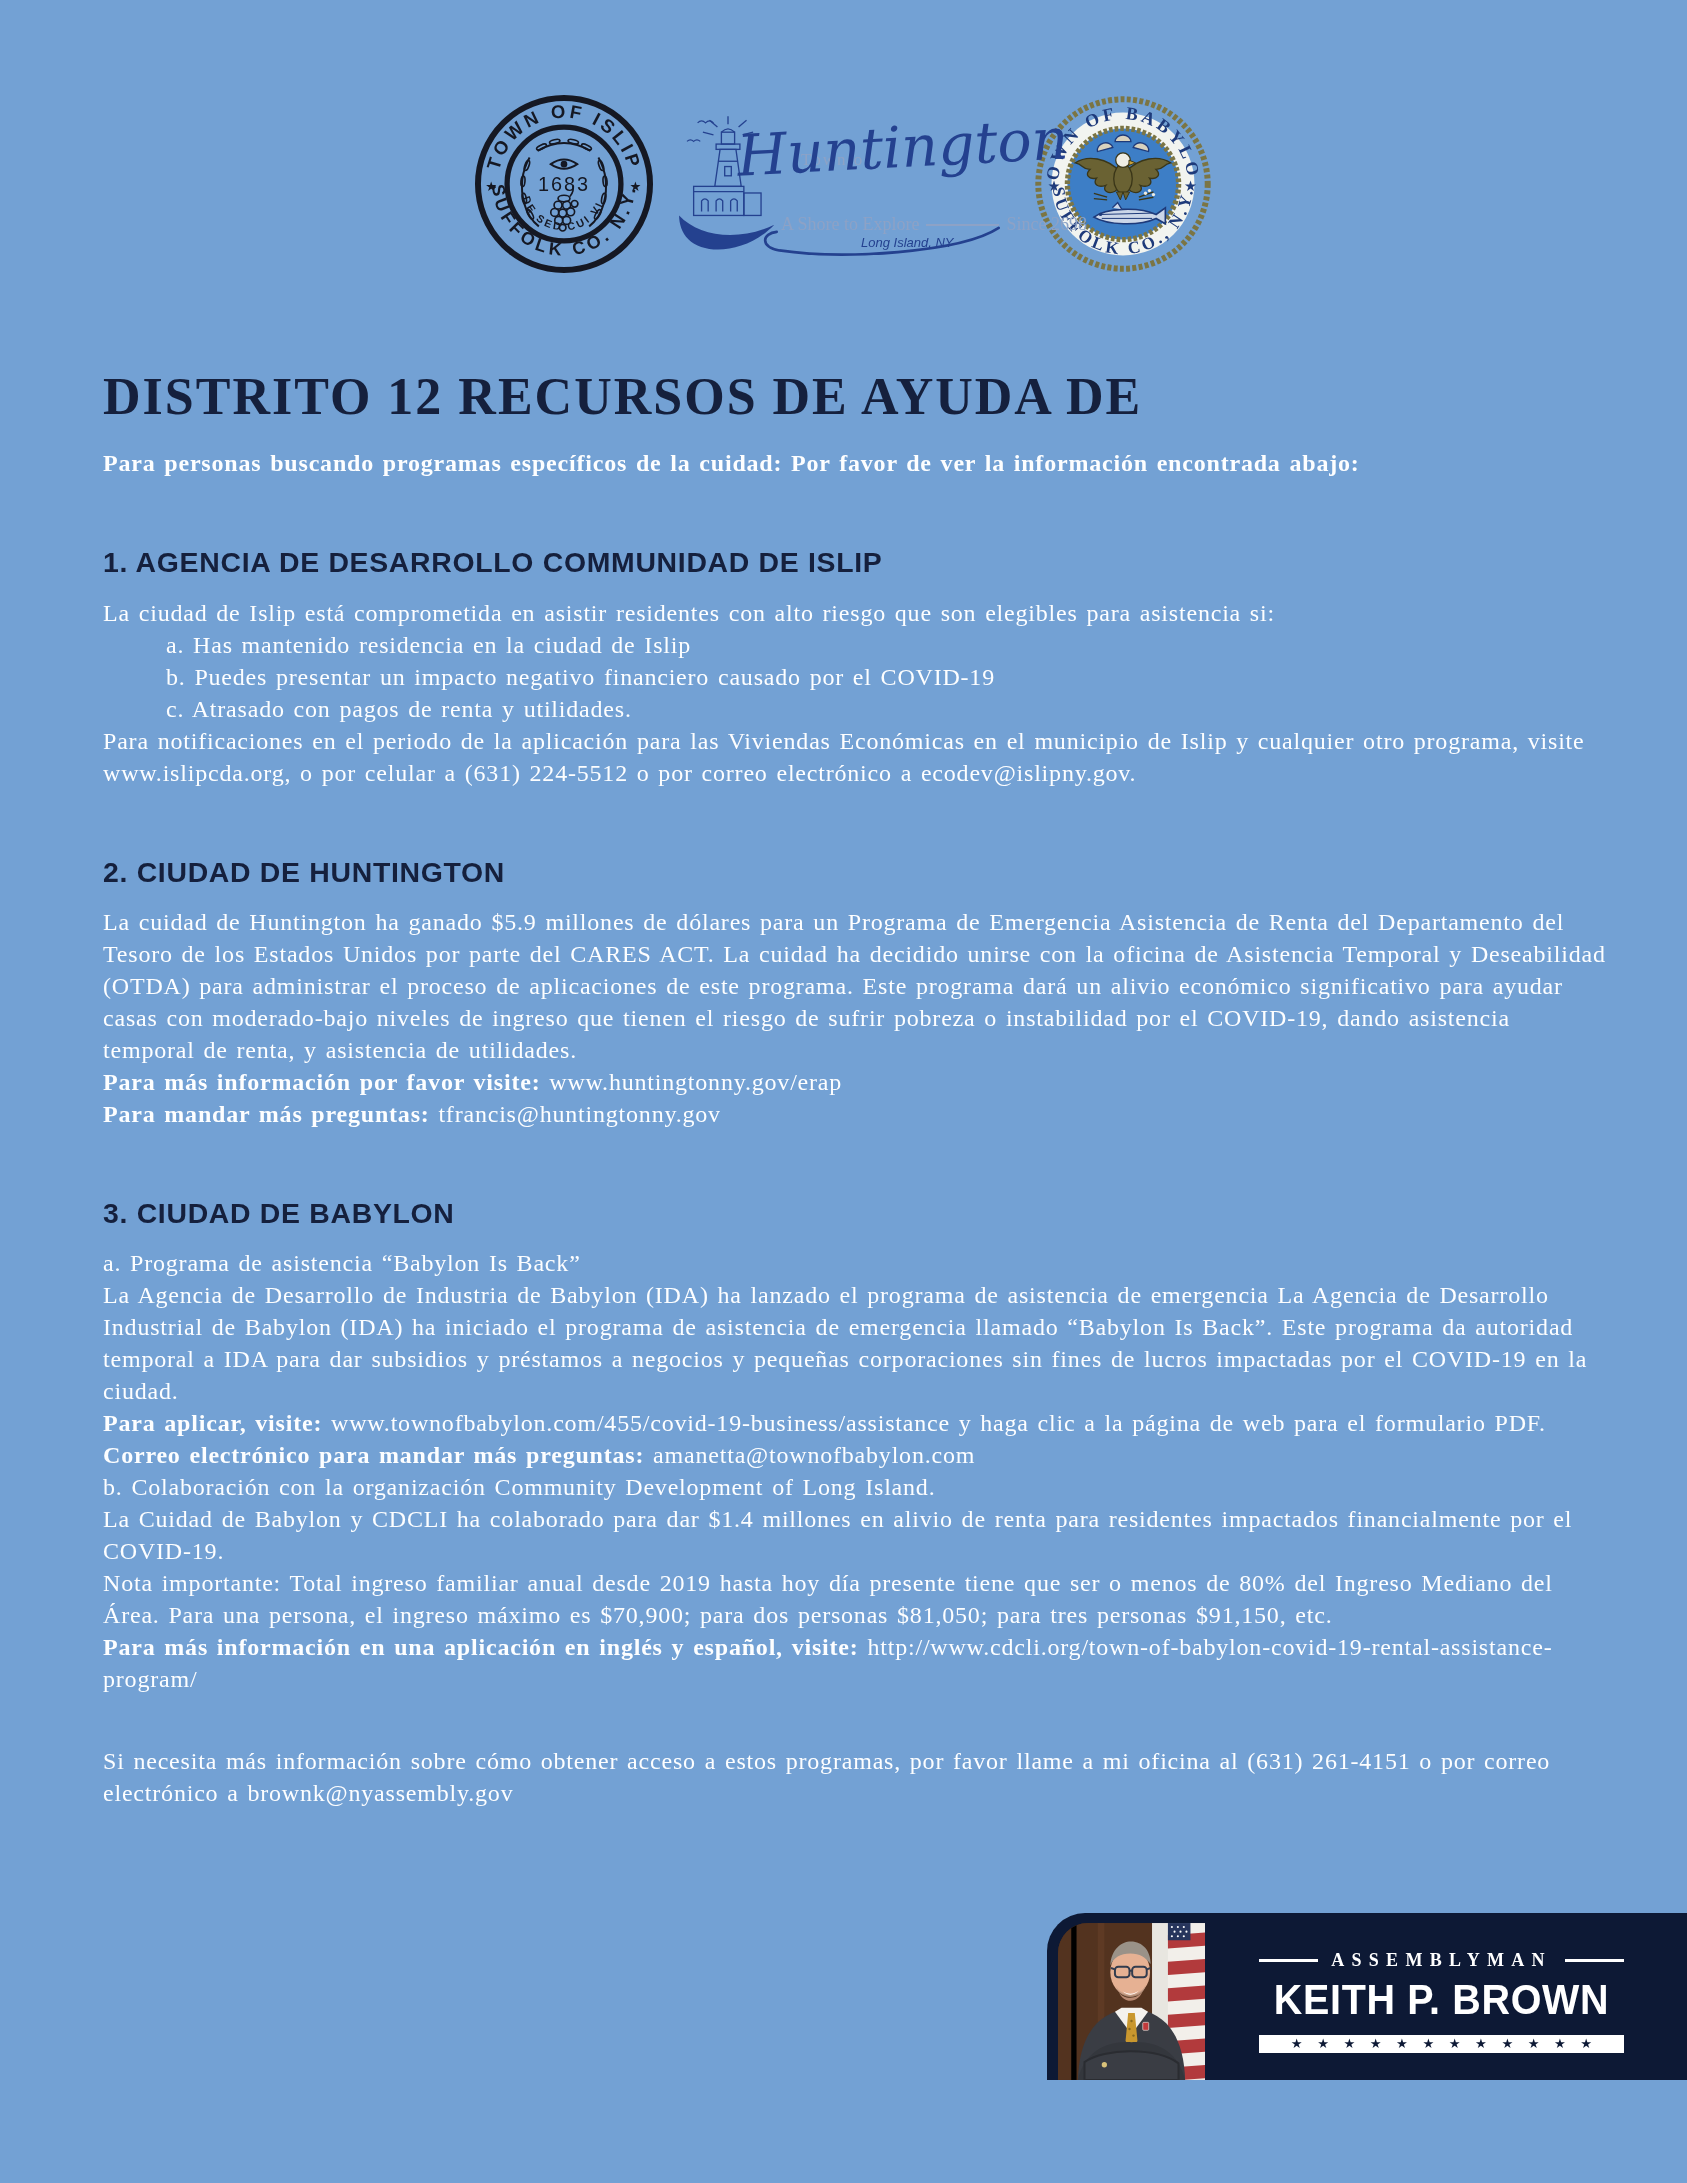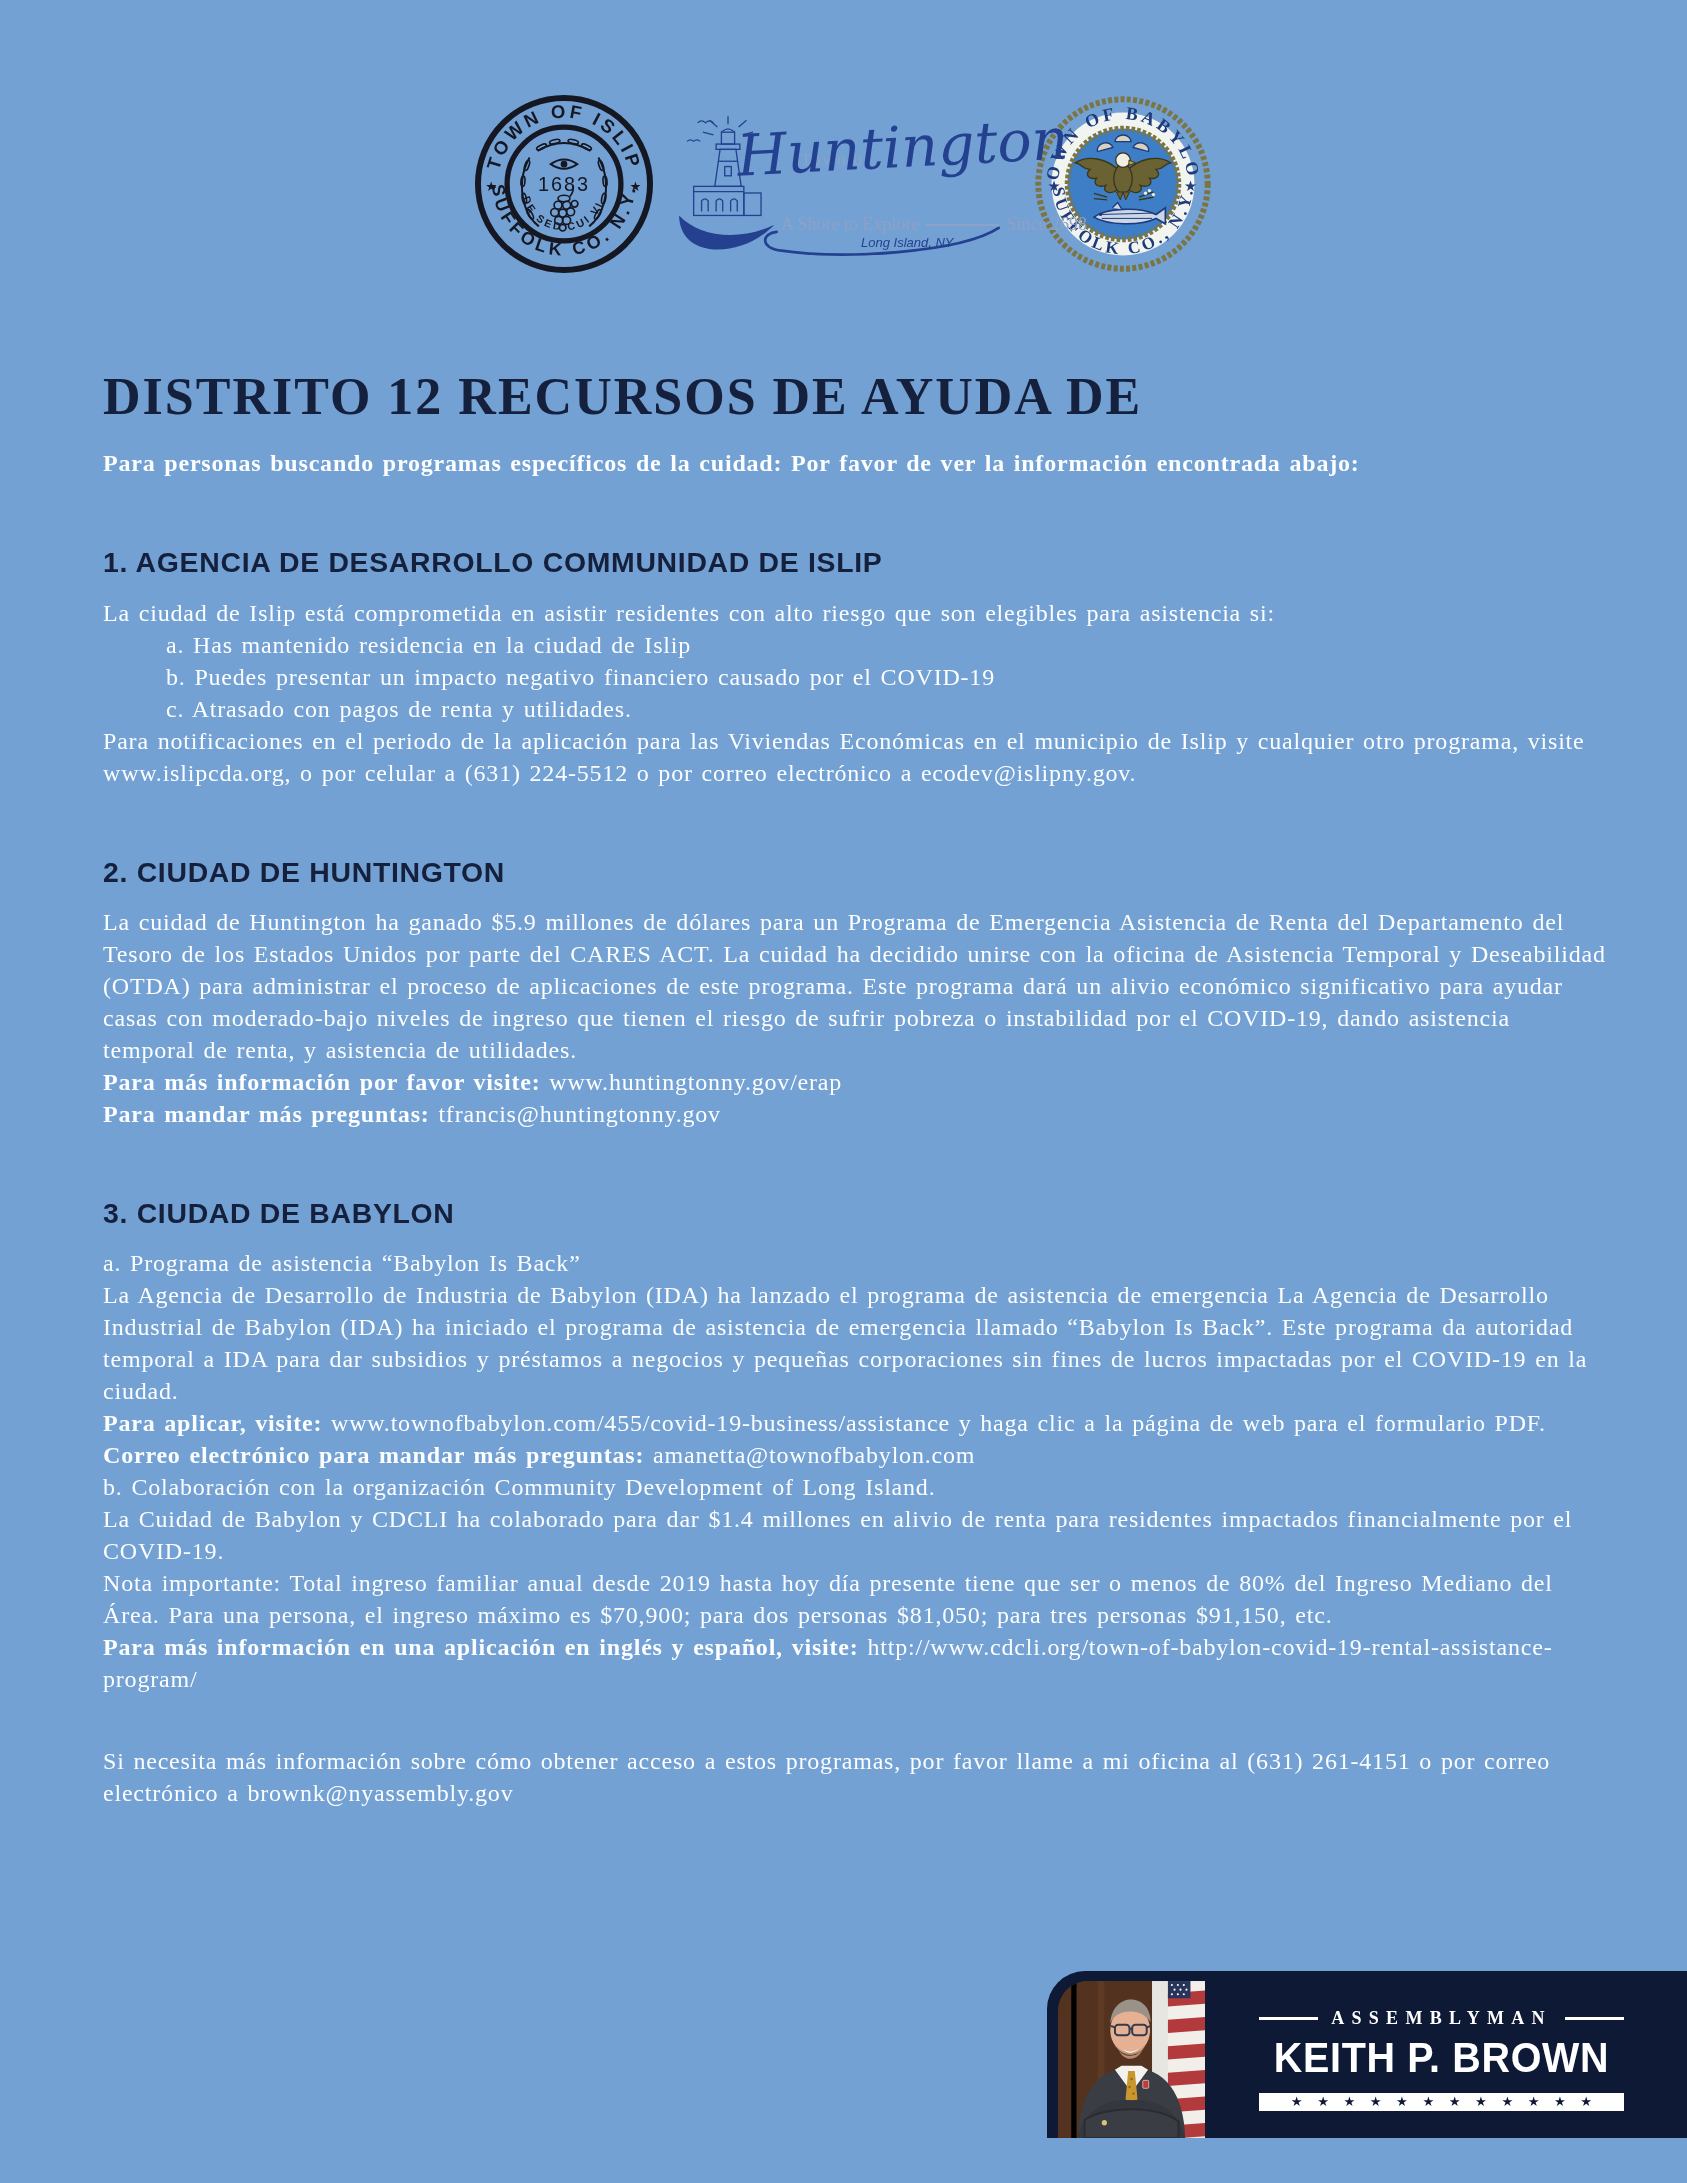--- a/index.html
+++ b/index.html
@@ -23,21 +23,21 @@
   .intro{margin:18.5px 0 0;font-weight:bold;}
   p{margin:0;font-size:24px;line-height:32px;color:#FDFEFF;letter-spacing:0.8px;word-spacing:2px;}
   section{margin-top:66px;}
   h2{font-family:"Liberation Sans",sans-serif;font-weight:800;font-size:28.4px;line-height:1.2;color:#15203D;letter-spacing:0.7px;margin:0 0 17px 0;}
   ul.items{list-style:none;margin:0;padding:0 0 0 63px;}
   ul.items li{font-size:24px;line-height:32px;color:#FDFEFF;letter-spacing:0.8px;word-spacing:2px;}
   .footer-note{margin-top:50px;width:1456px;}
   strong{font-weight:bold;}
 
   
-  .badge{position:absolute;left:1047px;top:1971px;width:640px;height:167px;background:#0D1935;border-top-left-radius:38px;}
+  .badge{position:absolute;left:1047px;top:1913px;width:640px;height:167px;background:#0D1935;border-top-left-radius:38px;}
   .photo{position:absolute;left:10.6px;top:10px;width:147px;height:157px;border-top-left-radius:30px;overflow:hidden;}
   .badge-col{position:absolute;left:212px;top:0;width:365px;}
   .assemblyman-row{display:flex;align-items:center;justify-content:center;gap:13.2px;margin-top:37px;}
   .assemblyman-row .rule{height:3.3px;width:78px;background:#FFFFFF;}
   .assemblyman-label{color:#FFFFFF;font-family:"Liberation Serif",serif;font-weight:bold;font-size:18px;letter-spacing:7.3px;white-space:nowrap;}
   .badge-name{margin-top:5.3px;text-align:center;color:#FFFFFF;font-family:"Liberation Sans",sans-serif;font-weight:800;font-size:42px;letter-spacing:0.7px;white-space:nowrap;transform:scaleX(0.94);transform-origin:center;}
   .stars-bar{margin-top:10.6px;height:18.5px;background:#FFFFFF;color:#0D1935;display:flex;align-items:center;justify-content:center;font-size:13.2px;word-spacing:11.2px;white-space:nowrap;}
 </style>
 </head>
 <body>

